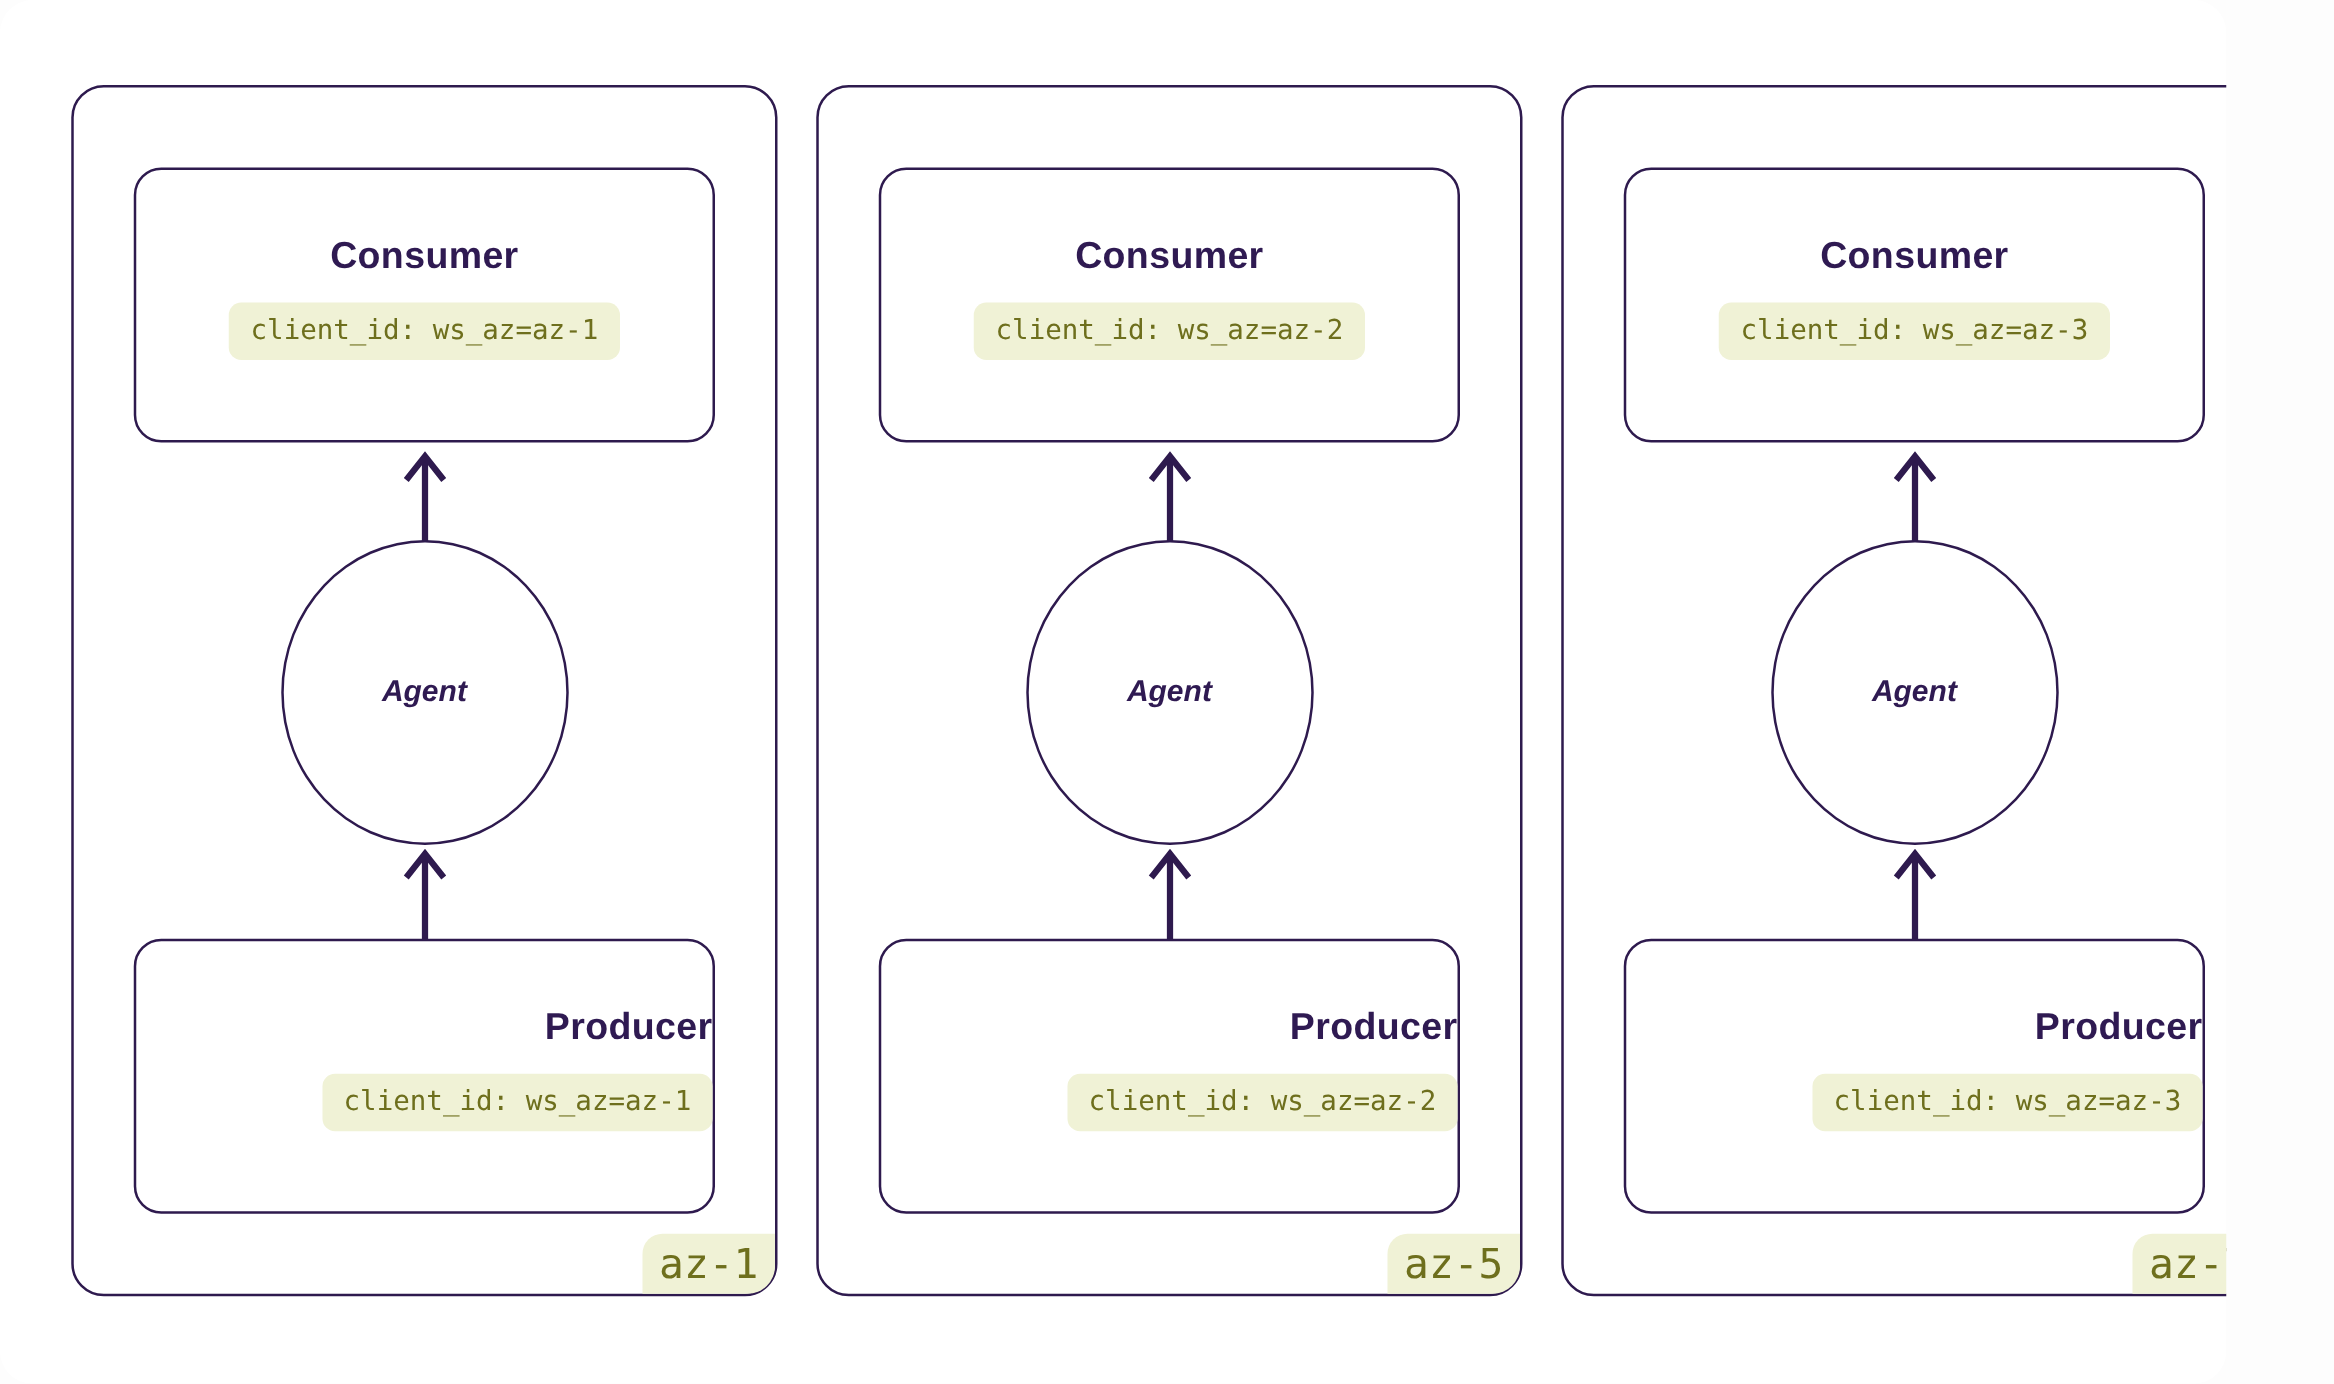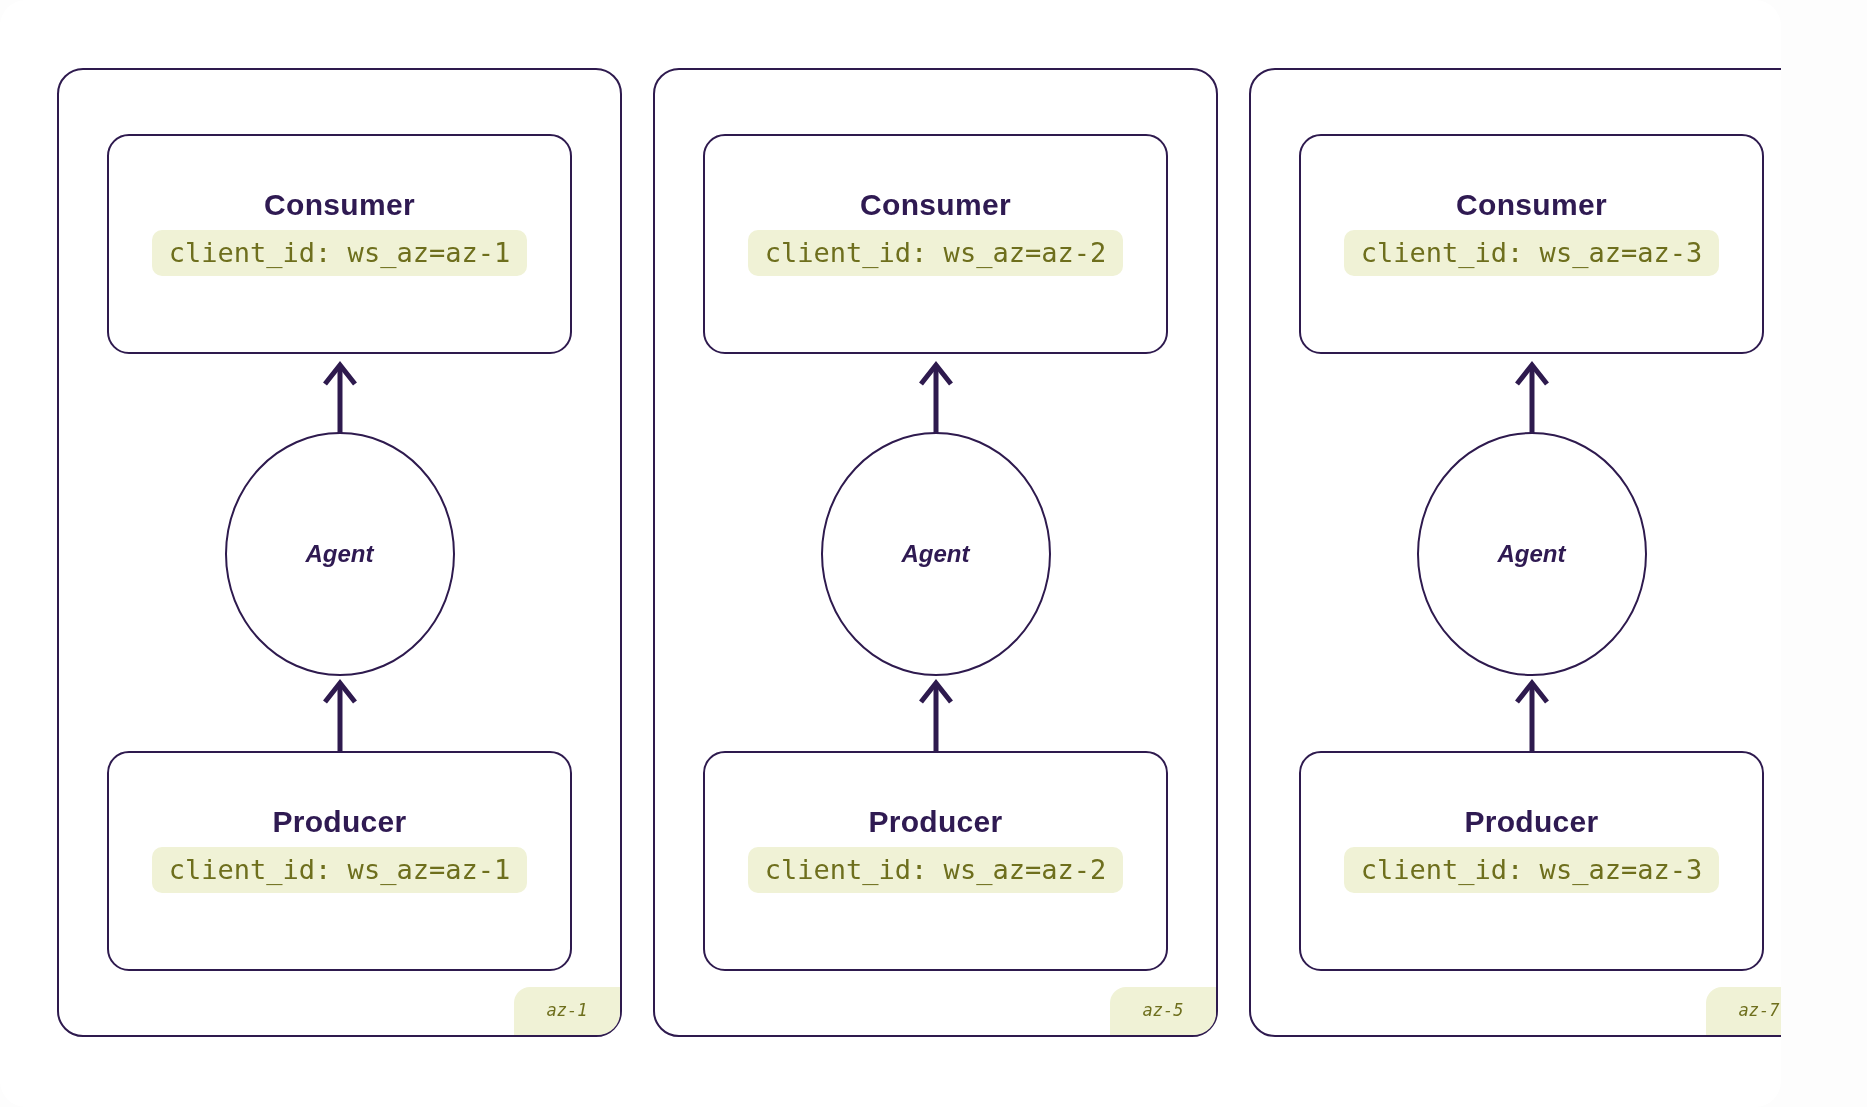--- a/index.html
+++ b/index.html
@@ -42,36 +42,36 @@
     left: 48px;
     width: 465px;
     height: 220px;
     border: 2px solid var(--outline);
     border-radius: 22px;
     background: var(--canvas-bg);
     text-align: center;
     padding-top: 52px;
   }
   .node.consumer { top: 64px; }
-  .node.producer { top: 681px; }
+  .node.producer { top: 681px; text-align: right; }
 
   .node-title {
     margin: 0;
     font-size: 30px;
     font-weight: bold;
     color: var(--heading-text);
     letter-spacing: 0.3px;
   }
   .chip {
     display: inline-block;
-    margin-top: 8px;
+    margin-top: 20px;
     background: var(--code-bg);
     color: var(--code-text);
     font-family: "DejaVu Sans Mono", "Liberation Mono", monospace;
-    font-size: 27px;
+    font-size: 22px;
     line-height: 26px;
     padding: 10px 17px;
     border-radius: 10px;
     white-space: nowrap;
   }
 
   .agent {
     position: absolute;
     left: 50%;
     top: 362px;
@@ -110,27 +110,26 @@
 
   .zone-badge {
     position: absolute;
     right: 0;
     bottom: 0;
     min-width: 106px;
     height: 48px;
     background: var(--code-bg);
     color: var(--code-text);
     font-family: "DejaVu Sans Mono", "Liberation Mono", monospace;
-    font-size: 17px;
+    font-size: 33px;
     display: flex;
     align-items: center;
     justify-content: center;
     border-radius: 16px 0 22px 0;
     padding: 0 10px 2px 10px;
-    font-style: italic;
   }
 </style>
 </head>
 <body>
 
 <div class="page">
   <div class="zones">
 
     <section class="zone">
       <div class="node consumer">

